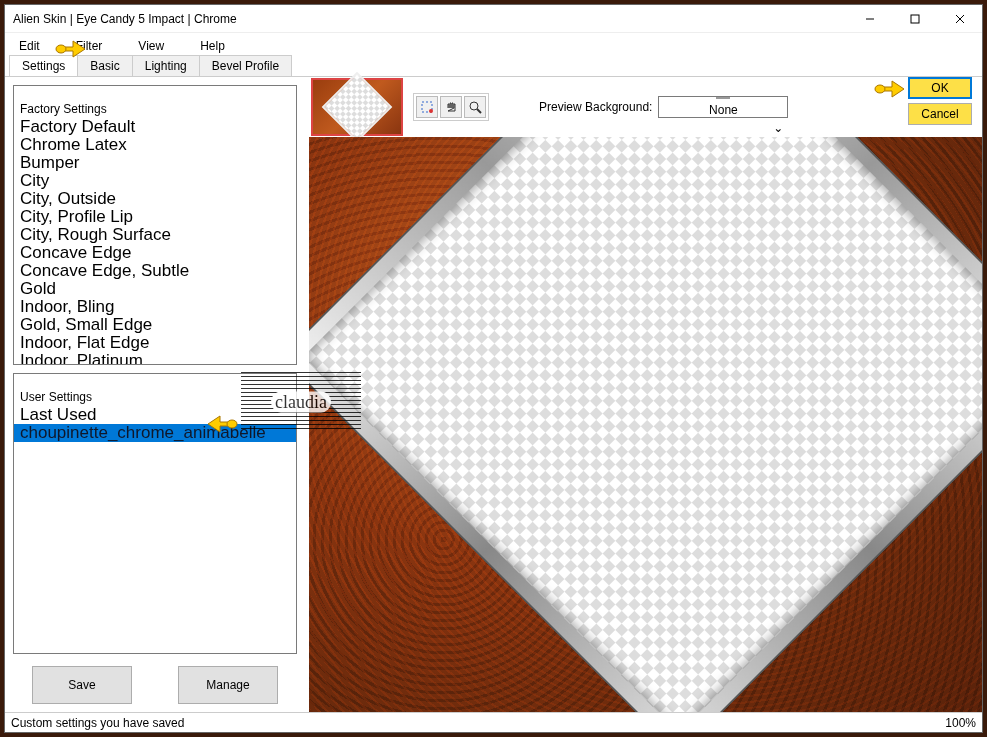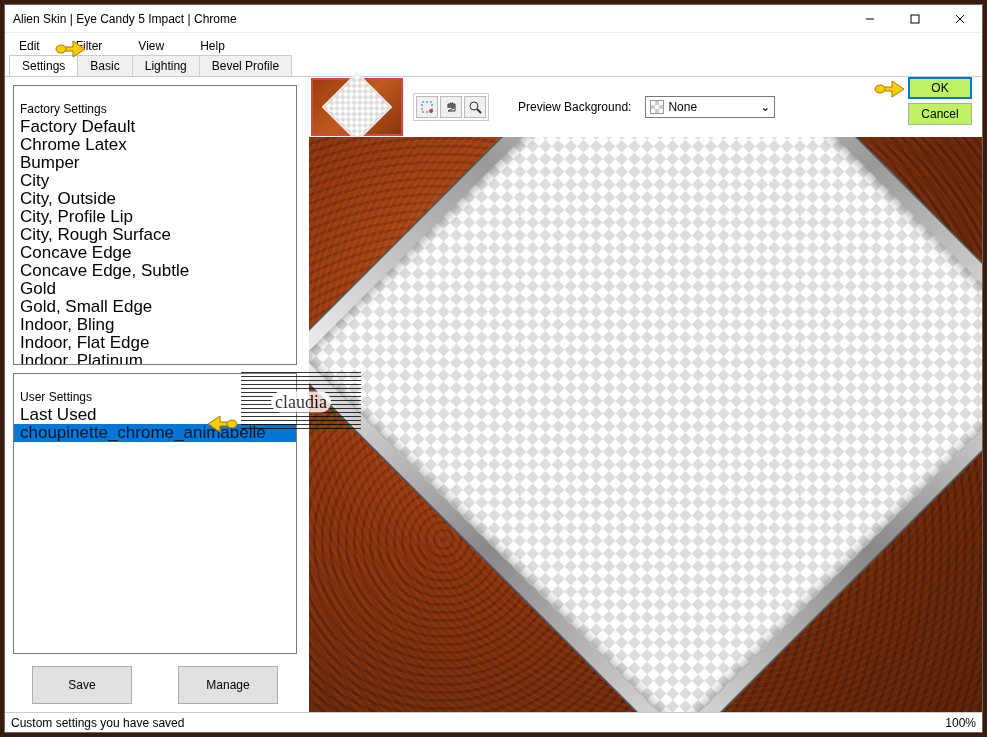--- a/index.html
+++ b/index.html
@@ -23,25 +23,25 @@
 .factory-box { height: 280px; }
 .user-box { flex: 1; position: relative; }
 .btn-row { display: flex; justify-content: space-around; padding: 4px 0; gap: 8px; }
 .btn { width: 100px; height: 38px; border: 1px solid #adadad; background: #e1e1e1; font-size: 12px; cursor: pointer; }
 .right-panel { flex: 1; display: flex; flex-direction: column; position: relative; }
 .top-strip { height: 60px; display: flex; align-items: center; gap: 10px; padding-left: 6px; }
 .thumbnail { width: 92px; height: 58px; border: 2px solid #d44; background: linear-gradient(135deg,#9a3d0e,#c05a1e,#8a3510); display: flex; align-items: center; justify-content: center; }
 .thumb-diamond { width: 50px; height: 50px; transform: rotate(45deg); background: repeating-conic-gradient(#ddd 0 25%, #fff 0 50%) 0 0 / 8px 8px; border: 2px solid #eee; }
 .tool-icons { display: flex; gap: 2px; border: 1px solid #ccc; padding: 2px; }
 .tool-icon { width: 22px; height: 22px; border: 1px solid #bbb; background: #f0f0f0; display: flex; align-items: center; justify-content: center; cursor: pointer; font-size: 12px; }
-.preview-bg-row { display: flex; align-items: center; gap: 14px; margin-left: 19px; }
-.preview-select { width: 130px; height: 22px; border: 1px solid #7a7a7a; background: #fff; display: flex; align-items: center; padding: 0 4px; gap: 4px; cursor: pointer; }
+.preview-bg-row { display: flex; align-items: center; gap: 6px; margin-left: 40px; }
+.preview-select { width: 130px; height: 22px; border: 1px solid #7a7a7a; background: #fff; display: flex; align-items: center; padding: 0 4px; gap: 4px; cursor: pointer; flex-direction: column; }
 .preview-swatch { width: 14px; height: 14px; background: repeating-conic-gradient(#ccc 0 25%, #fff 0 50%) 0 0 / 8px 8px; border: 1px solid #999; }
 .dialog-btns { position: absolute; top: 0; right: 10px; display: flex; flex-direction: column; gap: 4px; }
-.dlg-btn { width: 64px; height: 22px; border: 1px solid #adadad; background: #bef264; cursor: pointer; font-size: 12px; }
+.dlg-btn { width: 64px; height: 22px; border: 1px solid #adadad; background: #fde047; cursor: pointer; font-size: 12px; }
 .dlg-btn.ok { border: 2px solid #0078d7; }
 .preview-area { flex: 1; margin: 0 0 0 4px; position: relative; overflow: hidden; background: radial-gradient(circle at 30% 30%, #c05a1e, #8a3510 40%, #6b2a0c 70%, #5a220a); }
 .preview-area::before { content:""; position:absolute; inset:0; background: repeating-radial-gradient(circle at 60% 40%, rgba(255,200,120,.15) 0 2px, transparent 2px 6px), repeating-radial-gradient(circle at 20% 70%, rgba(0,0,0,.2) 0 3px, transparent 3px 8px); mix-blend-mode: overlay; }
 .diamond-frame { position: absolute; left: 90px; top: -60px; width: 560px; height: 560px; transform: rotate(45deg); border: 14px solid; border-image: linear-gradient(135deg,#e8e8e8,#999,#f0f0f0,#888,#ddd) 1; background: repeating-conic-gradient(#ddd 0 25%, #fff 0 50%) 0 0 / 18px 18px; box-shadow: 0 0 0 2px #555, inset 0 0 14px rgba(0,0,0,.5); }
 .statusbar { height: 20px; border-top: 1px solid #ccc; display: flex; align-items: center; padding: 0 6px; font-size: 12px; }
 .statusbar .zoom { margin-left: auto; }
 .pointer { position: absolute; width: 32px; height: 24px; pointer-events: none; z-index: 100; }
 .watermark { position: absolute; left: 236px; top: 295px; width: 120px; height: 60px; z-index: 50; opacity: .8; pointer-events: none; }
 .watermark-lines { position:absolute; inset:0; background: repeating-linear-gradient(#000 0 1px, transparent 1px 4px); }
 .watermark-text { position:absolute; left:50%; top:50%; transform:translate(-50%,-50%); font-family: cursive; font-size: 18px; background:#fff; padding:0 4px; border-radius:10px; }
@@ -100,22 +100,22 @@
         <div class="list-item">Factory Default</div>
         <div class="list-item">Chrome Latex</div>
         <div class="list-item">Bumper</div>
         <div class="list-item">City</div>
         <div class="list-item">City, Outside</div>
         <div class="list-item">City, Profile Lip</div>
         <div class="list-item">City, Rough Surface</div>
         <div class="list-item">Concave Edge</div>
         <div class="list-item">Concave Edge, Subtle</div>
         <div class="list-item">Gold</div>
+        <div class="list-item">Indoor, Bling</div>
         <div class="list-item">Gold, Small Edge</div>
-        <div class="list-item">Indoor, Bling</div>
         <div class="list-item">Indoor, Flat Edge</div>
         <div class="list-item">Indoor, Platinum</div>
         <div class="list-item">Metal, Liquid</div>
       </div>
 
       <div class="listbox user-box">
         <div class="list-header">User Settings</div>
         <div class="list-item">Last Used</div>
         <div class="list-item selected">choupinette_chrome_animabelle</div>
         <svg class="pointer" style="left:192px;top:36px" viewBox="0 0 32 24">

